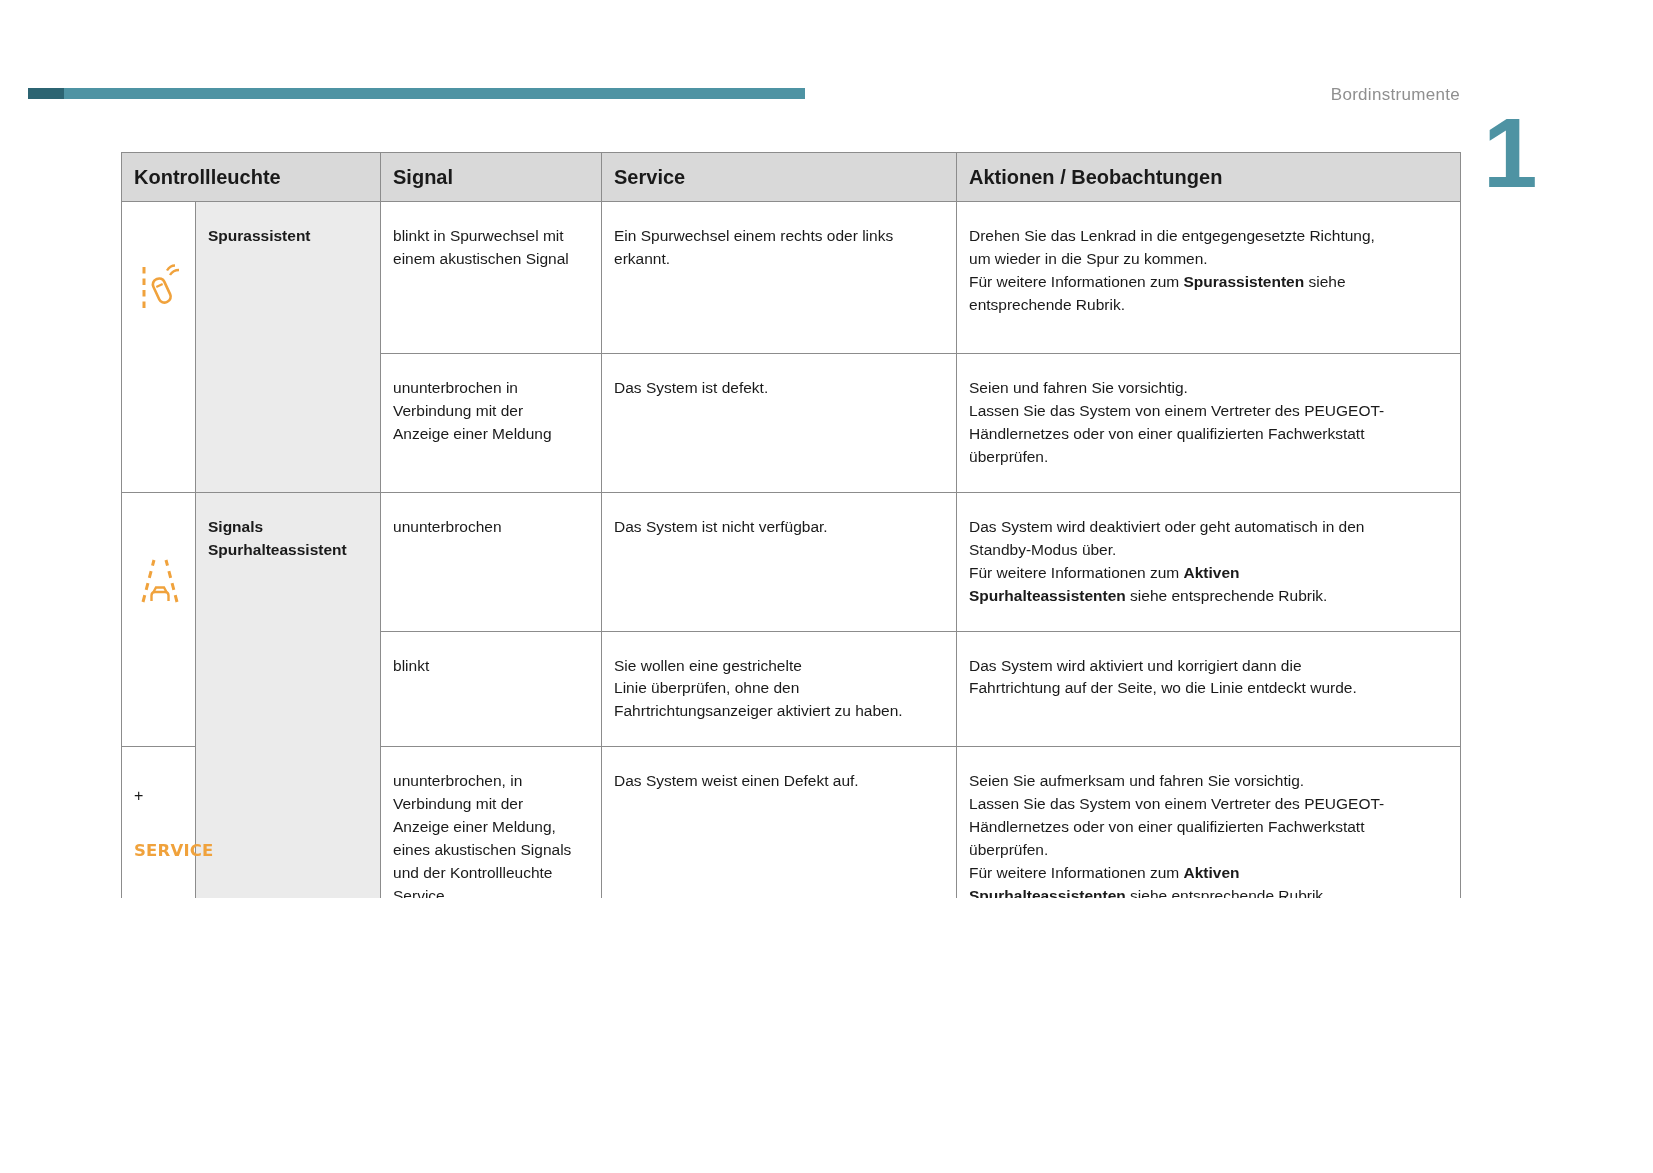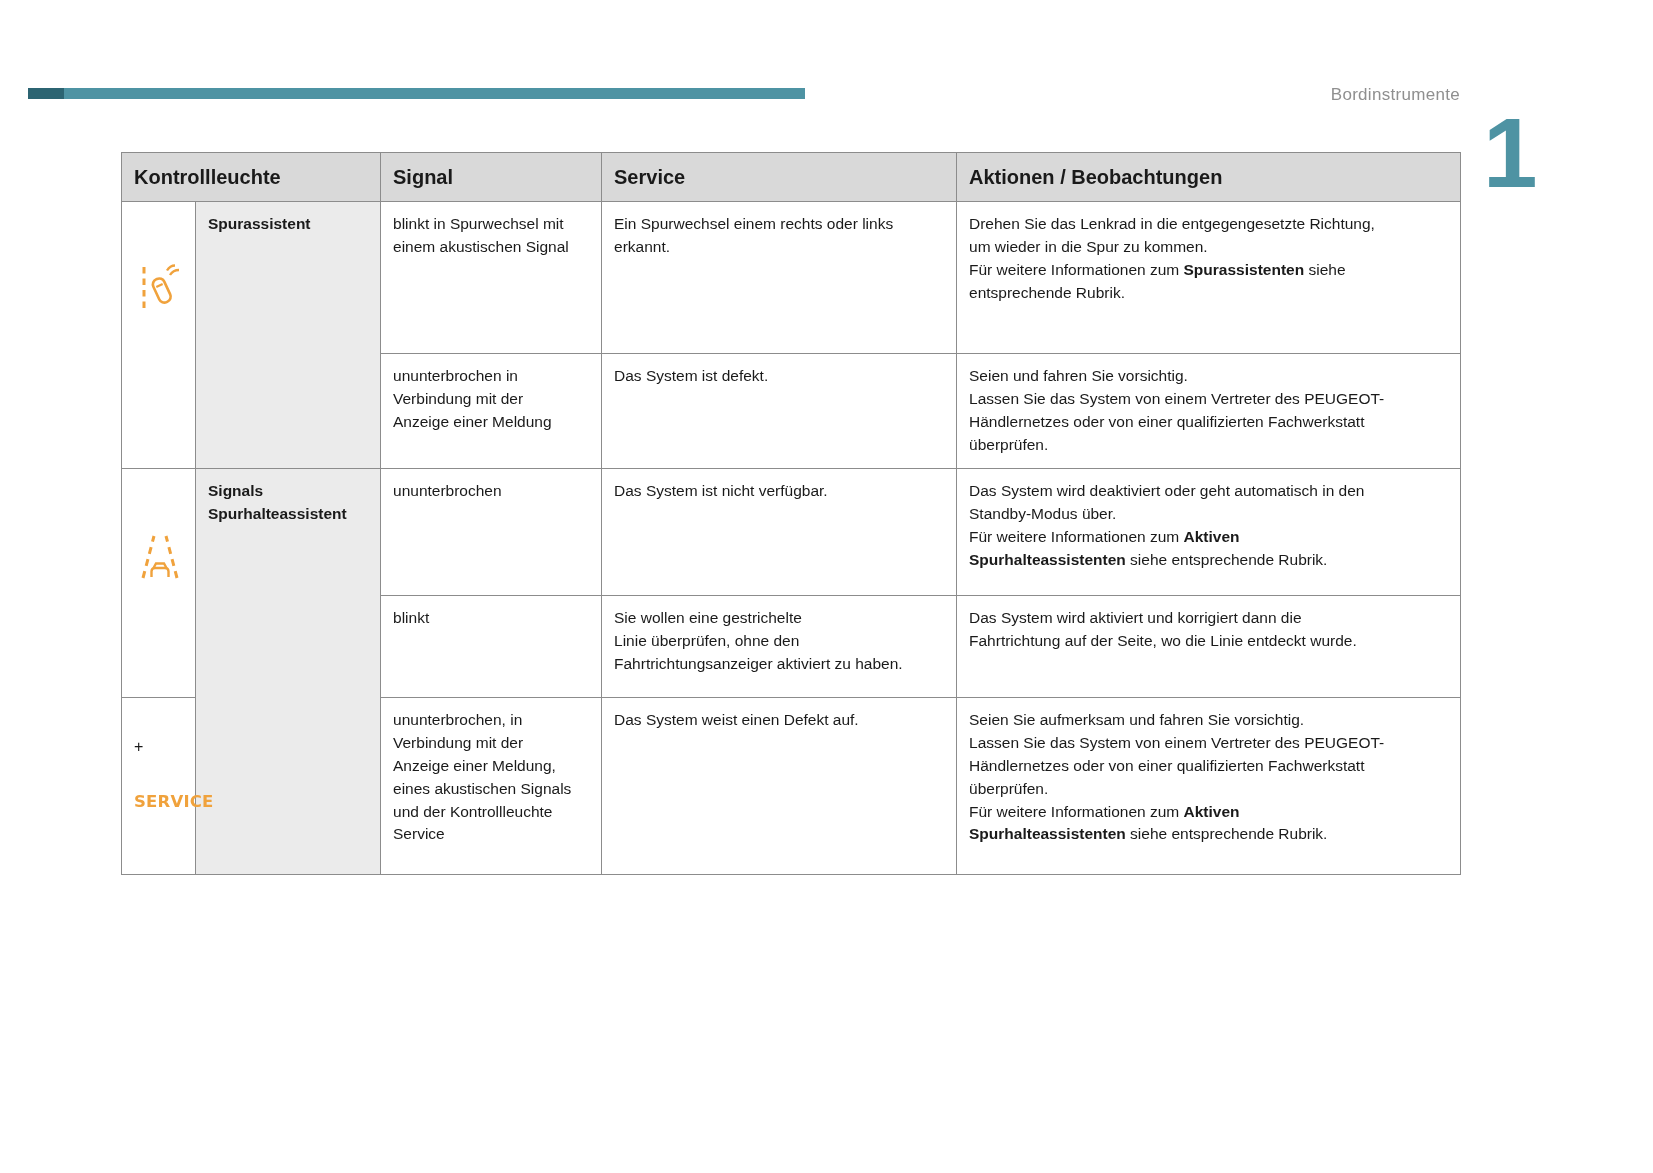--- a/index.html
+++ b/index.html
@@ -69,21 +69,21 @@
     vertical-align:top;
     text-align:left;
   }
   .kl-table th {
     background:#d9d9d9;
     font-weight:bold;
     font-size:20px;
     padding:13px 12px 12px 12px;
   }
   .kl-table td {
-    padding:11px 12px;
+    padding:23px 12px;
     line-height:1.48;
     white-space:pre-line;
   }
   .icon-cell {
     text-align:center;
     padding-top:16px !important;
   }
   .name-cell {
     background:#ebebeb;
     font-weight:bold;

